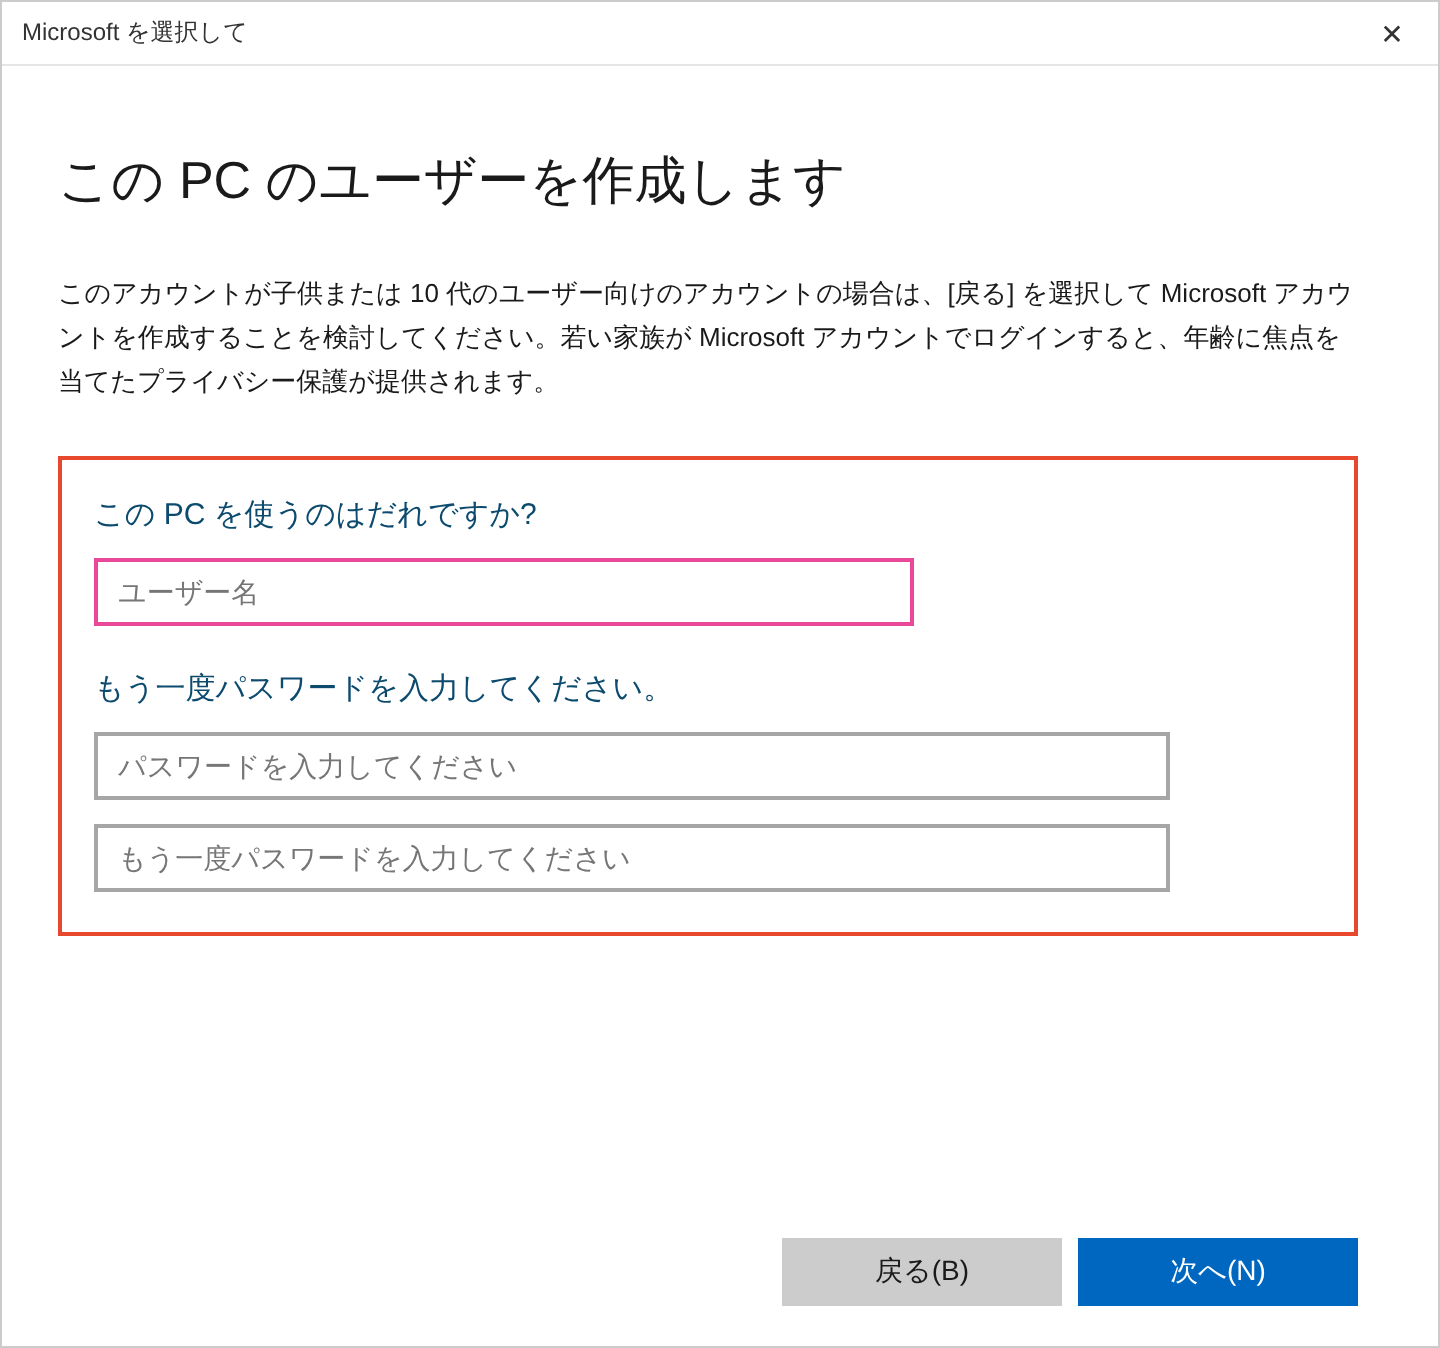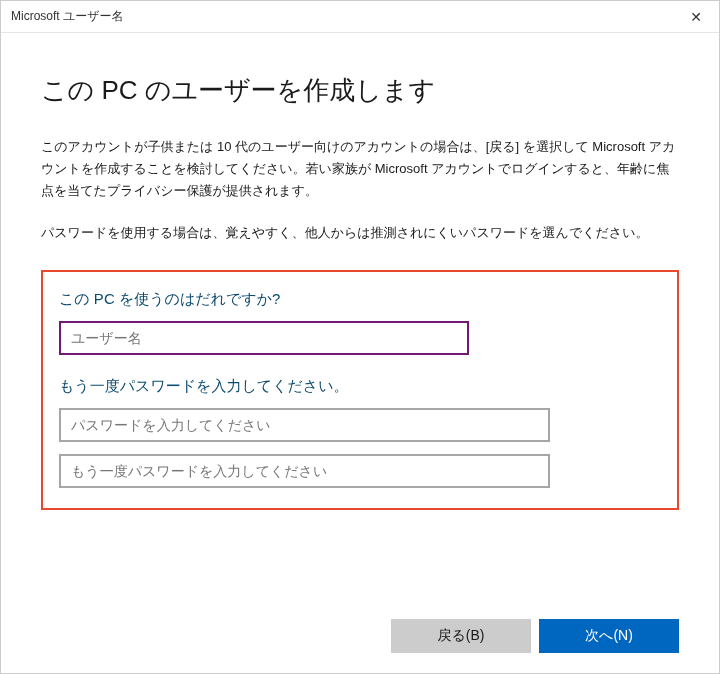--- a/index.html
+++ b/index.html
@@ -37,21 +37,21 @@
       height: 32px;
       display: flex;
       align-items: center;
       justify-content: center;
       cursor: pointer;
       font-size: 14px;
       color: #333333;
     }
     .content {
       flex: 1;
-      padding: 40px 40px 20px 40px;
+      padding: 40px 40px 20px 28px;
       display: flex;
       flex-direction: column;
     }
     .heading {
       font-size: 26px;
       font-weight: 400;
       color: #1a1a1a;
       margin-bottom: 28px;
     }
     .description {
@@ -77,30 +77,30 @@
       width: 410px;
       height: 34px;
       padding: 4px 10px;
       font-size: 14px;
       font-family: inherit;
       border: 2px solid #a6a6a6;
       outline: none;
       color: #1a1a1a;
     }
     input[type="text"].focused {
-      border: 2px solid #701a75;
+      border: 2px solid #ec4899;
     }
     input::placeholder {
       color: #767676;
     }
     .pw-section {
       margin-bottom: 0;
     }
     .pw-section input {
-      width: 491px;
+      width: 538px;
       margin-bottom: 12px;
     }
     .pw-section input:last-child {
       margin-bottom: 0;
     }
     .footer {
       display: flex;
       justify-content: flex-end;
       gap: 8px;
       padding: 20px 40px 20px 40px;
@@ -121,32 +121,31 @@
     .btn-secondary {
       background: #cccccc;
       color: #1a1a1a;
     }
   </style>
 </head>
 <body>
 
 <div class="window">
   <div class="titlebar">
-    <span>Microsoft ユーザー名</span>
+    <span>Microsoft を選択して</span>
     <div class="close-btn">
       <span>✕</span>
     </div>
   </div>
 
   <div class="content">
     <h1 class="heading">この PC のユーザーを作成します</h1>
 
     <p class="description">このアカウントが子供または 10 代のユーザー向けのアカウントの場合は、[戻る] を選択して Microsoft アカウントを作成することを検討してください。若い家族が Microsoft アカウントでログインすると、年齢に焦点を当てたプライバシー保護が提供されます。</p>
 
-    <p class="description">パスワードを使用する場合は、覚えやすく、他人からは推測されにくいパスワードを選んでください。</p>
 
     <div class="form-highlight">
       <div class="input-wrapper">
         <div class="section-label">この PC を使うのはだれですか?</div>
         <input type="text" class="focused" placeholder="ユーザー名" style="">
       </div>
 
       <div class="pw-section">
         <div class="section-label">もう一度パスワードを入力してください。</div>
         <input type="password" placeholder="パスワードを入力してください" style="">

